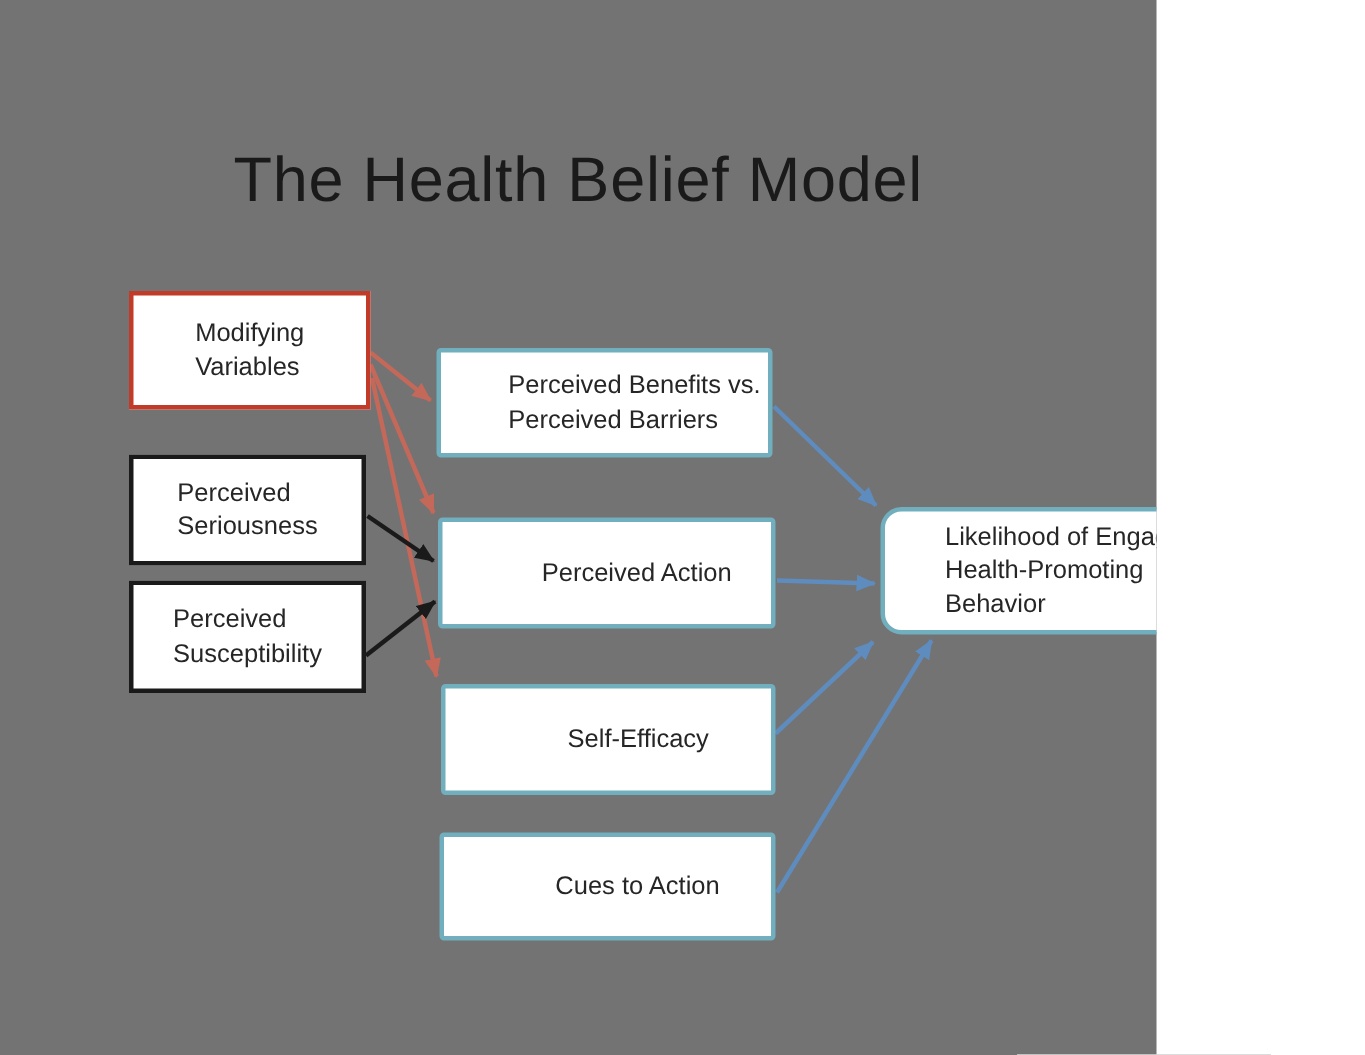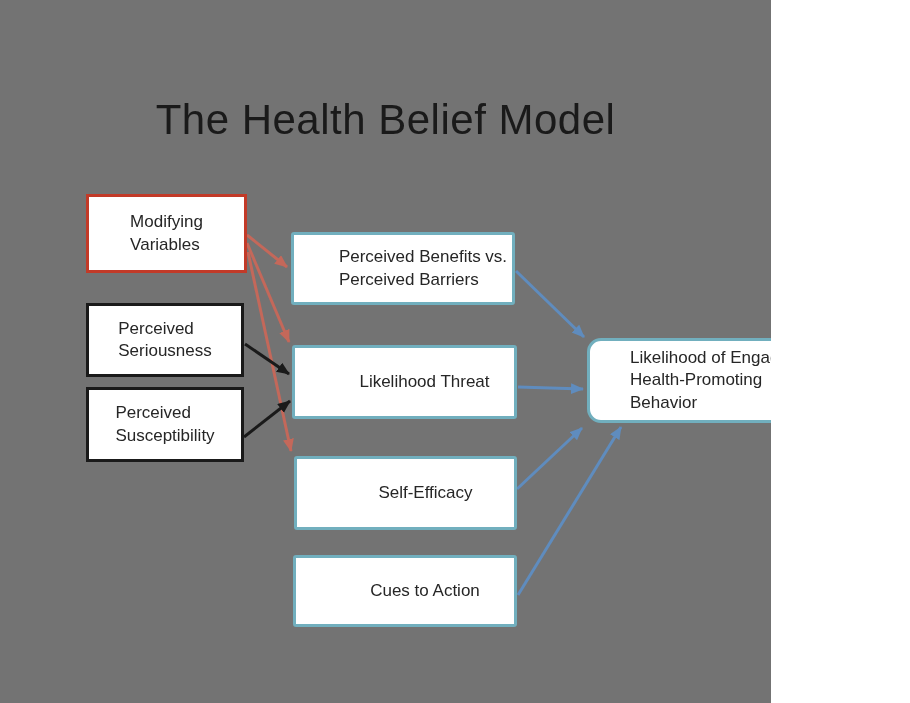--- a/index.html
+++ b/index.html
@@ -102,21 +102,21 @@
     <span>Perceived
 Susceptibility</span>
   </div>
 
   <div class="node benefits rounded" style="border-color: rgb(113, 175, 190);">
     <span>Perceived Benefits vs.
 Perceived Barriers</span>
   </div>
 
   <div class="node threat rounded" style="border-color: rgb(113, 175, 190);">
-    <span>Likelihood Threat</span>
+    <span>Perceived Action</span>
   </div>
 
   <div class="node cues rounded" style="border-color: rgb(113, 175, 190);">
     <span>Cues to Action</span>
   </div>
 
   <div class="node self_efficacy rounded" style="border-color: rgb(113, 175, 190);">
     <span>Self-Efficacy</span>
   </div>
 

